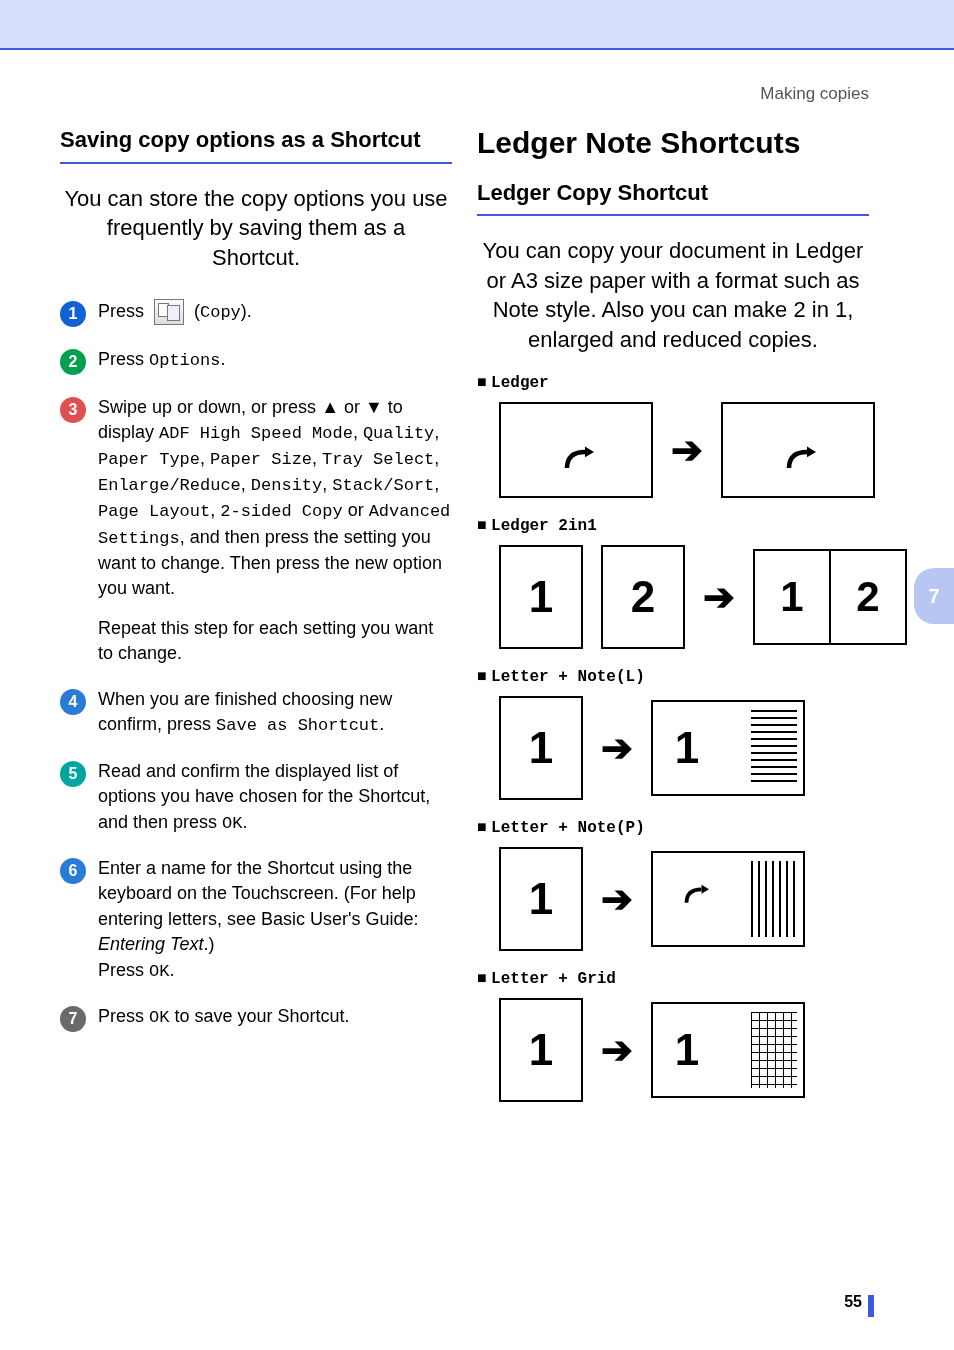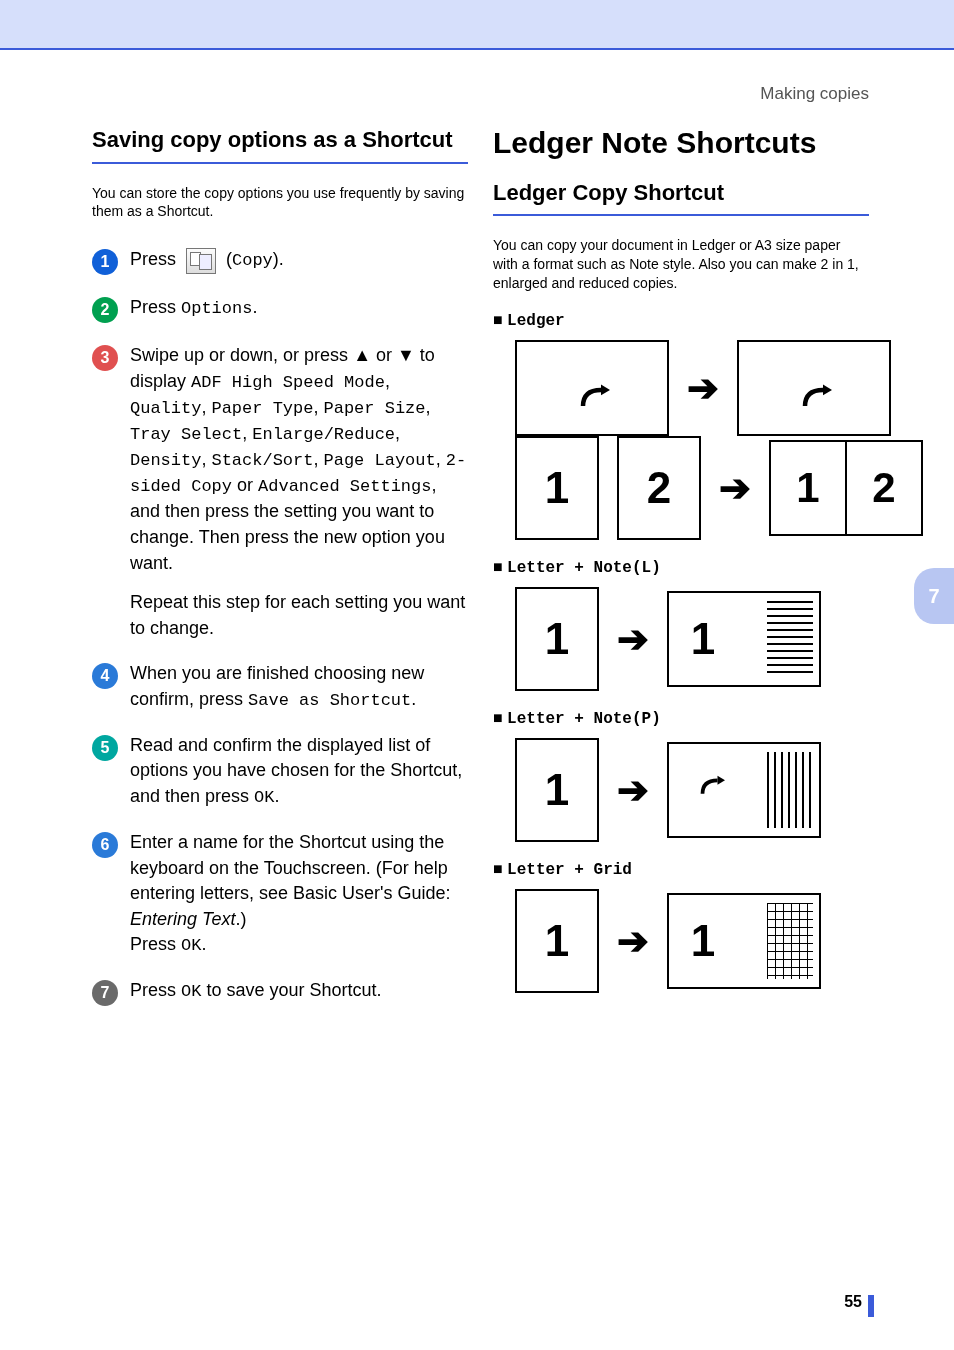--- a/index.html
+++ b/index.html
@@ -5,27 +5,27 @@
   html, body { margin:0; padding:0; }
   body {
     width:954px; height:1350px;
     font-family: Arial, Helvetica, sans-serif;
     color:#000;
     position:relative;
     box-sizing:border-box;
     background:#fff;
   }
   .top-band { height:48px; background:#d6dffb; border-bottom:2px solid #3b5bd9; }
-  .page { padding: 34px 85px 40px 92px; position:relative; }
+  .page { padding: 34px 85px 40px 60px; position:relative; }
   .section-header-right { text-align:right; font-size:17px; color:#555; margin-bottom:22px; }
   .cols { display:flex; gap:25px; }
   .col { flex:1; min-width:0; }
   .h2left { font-size:22px; font-weight:bold; line-height:1.25; }
   .hr-blue { border:none; border-bottom:2px solid #3b5bd9; margin:8px 0 20px 0; }
-  .body-text { font-size:14px; line-height:1.35; }
+  .body-text { font-size:22px; line-height:1.35;text-align:center; }
   .steps { margin-top:26px; }
   .step { display:flex; gap:12px; margin-bottom:20px; }
   .bullet {
     flex:0 0 26px; height:26px; border-radius:50%;
     text-align:center; line-height:26px; font-size:16px; font-weight:bold; color:#fff;
     margin-top:2px;
   }
   .b1{background:#1060d8;} .b2{background:#00a050;} .b3{background:#e05050;}
   .b4{background:#2a7ad8;} .b5{background:#00a7a0;} .b6{background:#2a7ad8;}
   .b7{background:#6a6a6a;}
@@ -198,20 +198,21 @@
           <div class="pg wide">
             <span class="curved-arrow">
               <svg viewBox="0 0 40 30">
                   <path d="M30 6 Q10 6 10 24" fill="none" stroke="#000" stroke-width="5"></path>
                   <polygon points="30,0 30,12 40,6" fill="#000"></polygon>
                 </svg>
             </span>
           </div>
         </div>
 
+        <div class="diag-label">Ledger 2in1</div>
         <div class="diagram">
           <div class="pg">1</div>
           <div class="pg">2</div>
           <div class="arrow">➔</div>
           <div class="two-side">
             <div class="half">1</div>
             <div class="half">2</div>
           </div>
         </div>
 

